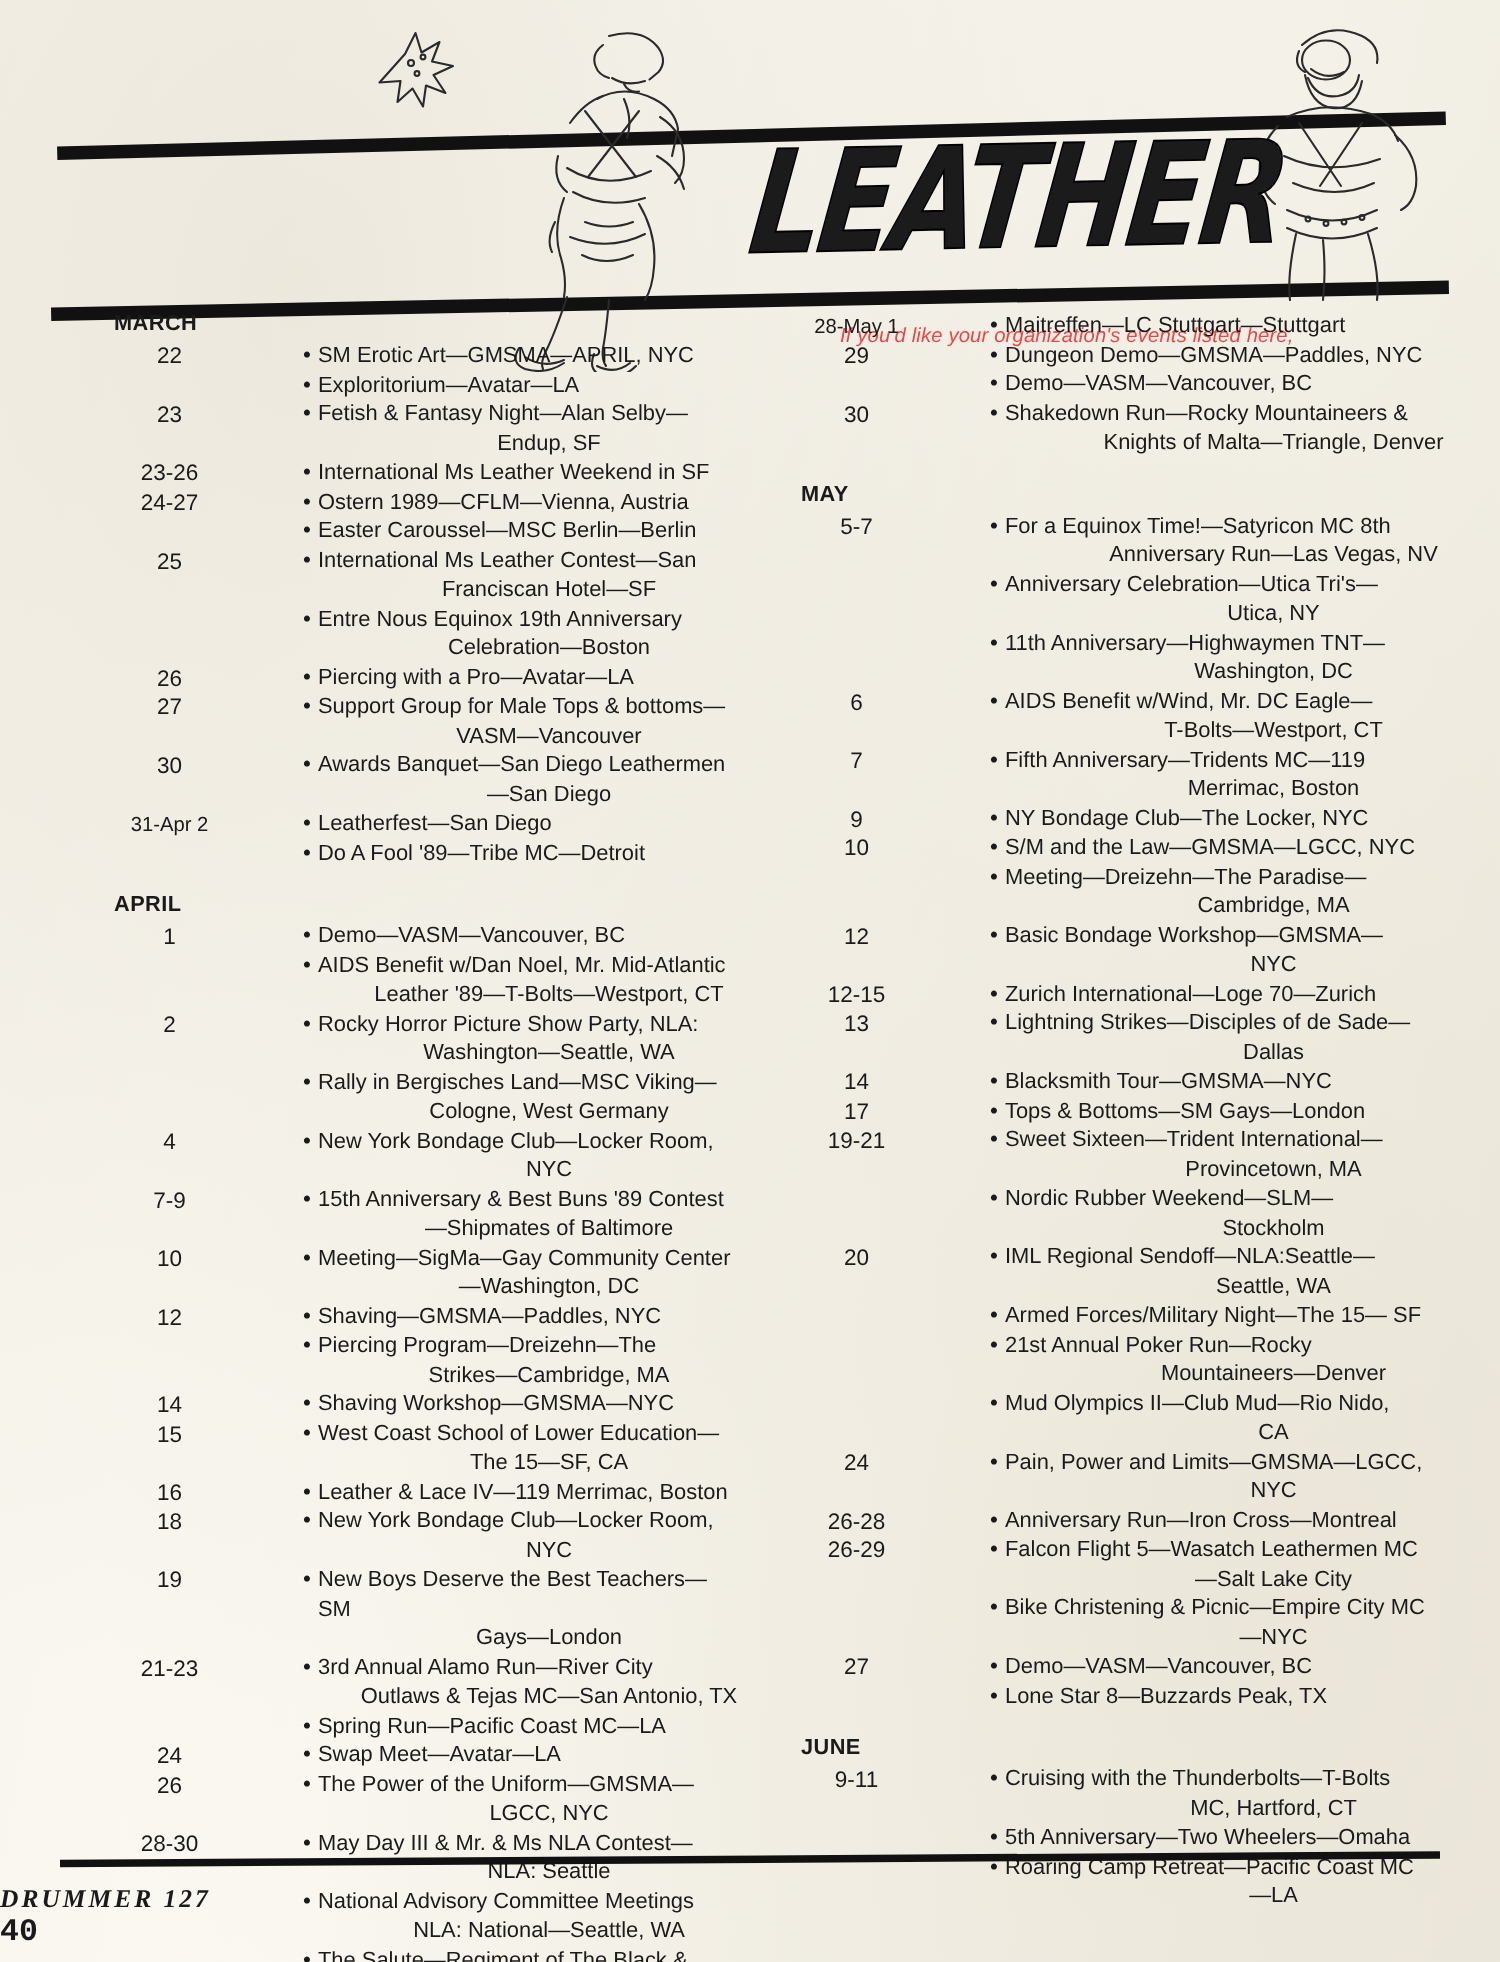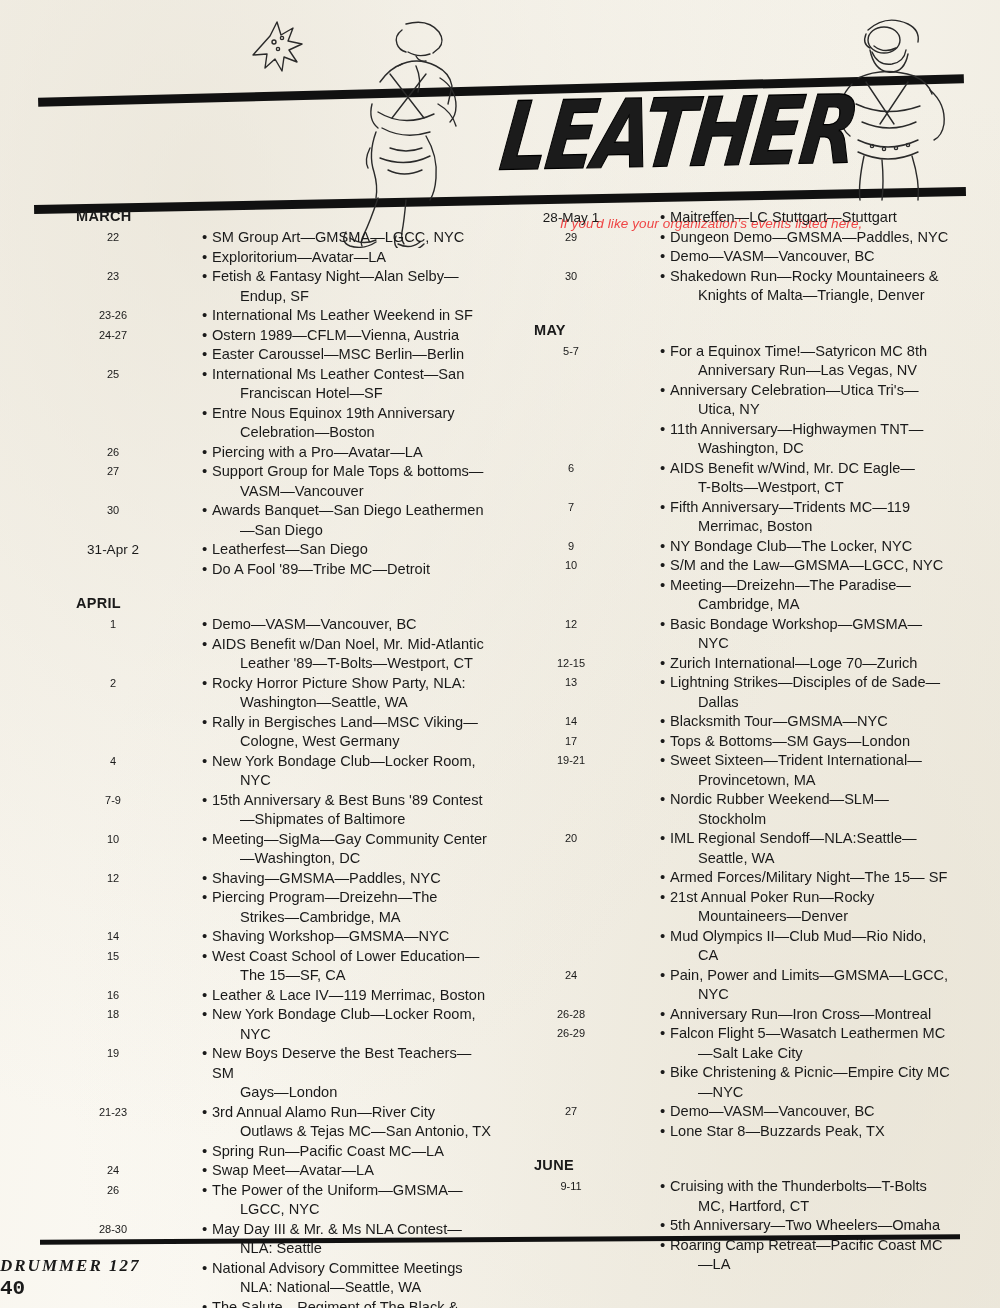--- a/index.html
+++ b/index.html
@@ -120,21 +120,21 @@
   .row {
     display: flex;
     align-items: flex-start;
     margin-bottom: 0px;
     gap: 48px;
   }
   .date {
     width: 82px;
     flex: 0 0 82px;
     text-align: center;
-    font-size: 11px;
+    font-size: 15px;
     font-family: "Liberation Sans", sans-serif;
     line-height: 19.5px;
     padding-top: 0px;
     white-space: nowrap;
   }
   .date.sm { font-size: 13.5px; }
   .entries {
     flex: 1;
     min-width: 0;
   }
@@ -147,21 +147,21 @@
     text-indent: 0;
   }
   .entry .bullet {
     position: absolute;
     left: 0;
     top: -1px;
     font-size: 15px;
     line-height: 19.5px;
   }
   .entry .txt { display: inline; }
-  .cont { display: block; padding-left: 28px; }
+  .cont { display: block; padding-left: 28px; text-align: center; }
 
   .footer {
     position: absolute;
     left: 0; right: 0;
     bottom: 8px;
     text-align: left;
   }
   .rule-foot {
     position: absolute;
     left: 40px; right: 40px;
@@ -273,21 +273,21 @@
 </div>
 
 <div class="note">If you'd like your organization's events listed here,</div>
 
 <div class="columns">
   <div class="col col-left" id="col-left">
       <div class="month">MARCH</div>
       <div class="row">
         <div class="date">22</div>
         <div class="entries">
-          <div class="entry"><span class="bullet">•</span><span class="txt">SM Group Art—GMSMA—LGCC, NYC</span></div>
+          <div class="entry"><span class="bullet">•</span><span class="txt">SM Erotic Art—GMSMA—APRIL, NYC</span></div>
           <div class="entry"><span class="bullet">•</span><span class="txt">Exploritorium—Avatar—LA</span></div>
         </div>
       </div>
       <div class="row">
         <div class="date">23</div>
         <div class="entries">
           <div class="entry"><span class="bullet">•</span><span class="txt">Fetish &amp; Fantasy Night—Alan Selby—</span><span class="cont">Endup, SF</span></div>
         </div>
       </div>
       <div class="row">

